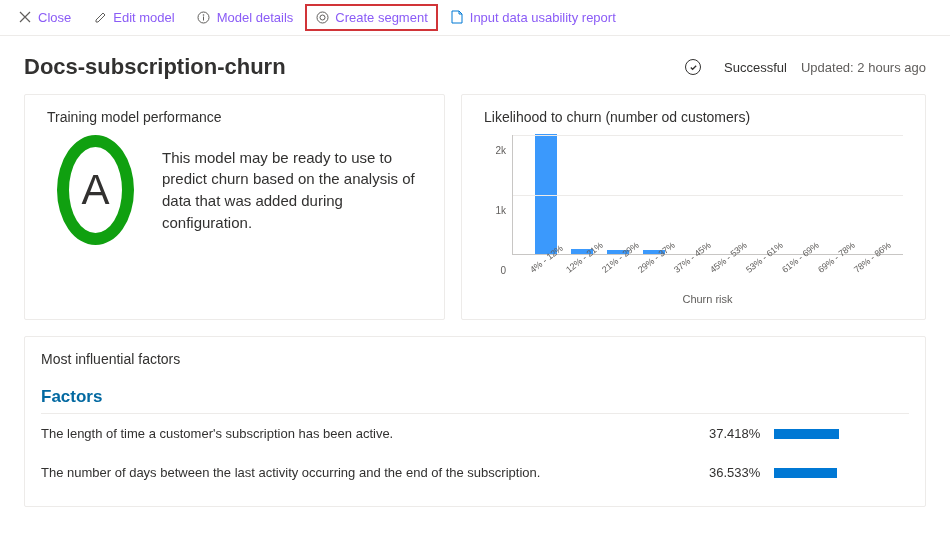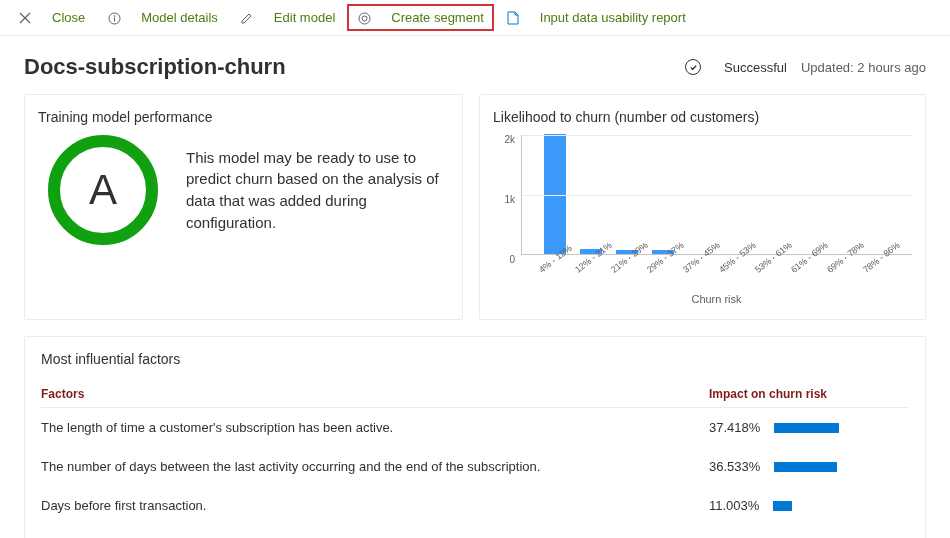--- a/index.html
+++ b/index.html
@@ -1,47 +1,47 @@
 <!DOCTYPE html>
 <html><head>
 <meta charset="utf-8">
 <style>
 * { box-sizing: border-box; margin: 0; padding: 0; }
 body { font-family: "Segoe UI", -apple-system, sans-serif; font-size: 13px; color: #323130; background: #fff; width: 950px; }
 .toolbar { display: flex; align-items: center; padding: 4px 8px; border-bottom: 1px solid #edebe9; gap: 2px; }
-.toolbar-item { display: flex; align-items: flex-end; gap: 20px; padding: 6px 10px; cursor: pointer; color: #4d7c0f; font-size: 13px; }
+.toolbar-item { display: flex; align-items: flex-start; gap: 6px; padding: 6px 10px; cursor: pointer; color: #8b5cf6; font-size: 13px; }
 .toolbar-item .icon { width: 14px; height: 14px; display: flex; align-items: center; justify-content: center; color: #605e5c; }
 .toolbar-item.highlighted { border: 2px solid #d13438; padding: 4px 8px; }
 .header { display: flex; justify-content: space-between; padding: 18px 24px 14px; }
 .header h1 { font-size: 22px; font-weight: 600; }
 .header-right { display: flex; align-items: center; gap: 14px; }
 .status { display: flex; align-items: center; gap: 23px; }
 .status-icon { width: 16px; height: 16px; border: 1.5px solid #323130; border-radius: 50%; display:flex; align-items:center; justify-content:center; font-size:10px; }
 .updated { color: #605e5c; font-size: 13px; }
 .cards-row { display: flex; gap: 16px; padding: 0 24px 16px; }
-.card { border: 1px solid #edebe9; border-radius: 2px; padding: 14px 13px; }
+.card { border: 1px solid #edebe9; border-radius: 2px; padding: 14px 22px; }
 .card-title { font-size: 14px; font-weight: 400; margin-bottom: 10px; }
 .perf-card { flex: 1; }
 .perf-body { display: flex; align-items: center; gap: 28px; margin-top: 10px; }
 .grade-circle { width: 110px; height: 110px; border-radius: 50%; border: 12px solid #10a010; display: flex; align-items: center; justify-content: center; font-size: 42px; font-weight: 400; margin-left: 10px; }
 .perf-text { font-size: 15px; line-height: 1.45; max-width: 260px; }
 .chart-card { flex: 1; }
 .chart-area { position: relative; height: 170px; margin-top: 6px; padding-left: 28px; }
-.y-axis { position: absolute; left: 0; top: 4px; height: 120px; width: 24px; text-align: center; }
+.y-axis { position: absolute; left: 0; top: 15px; height: 120px; width: 24px; text-align: center; }
 .y-tick { position: absolute; right: 2px; font-size: 10px; color: #605e5c; transform: translateY(-50%); }
 .plot { position: relative; height: 120px; border-left: 1px solid #c8c6c4; border-bottom: 1px solid #c8c6c4; display: flex; align-items: flex-end; gap: 14px; padding: 0 8px; }
 .plot::before, .plot::after { content:""; }
 .grid-line { position:absolute; left:0; right:0; border-top:1px solid #edebe9; }
 .bar { width: 22px; background: #3b99fc; }
 .x-labels { display: flex; gap: 14px; padding: 0 8px; margin-top: 4px; }
 .x-label { width: 22px; font-size: 9px; color: #605e5c; transform: rotate(-38deg); transform-origin: top left; white-space: nowrap; position: relative; top: 8px; left: 8px; }
 .x-axis-title { text-align: center; font-size: 11px; color: #605e5c; margin-top: 24px; }
 .factors-card { margin: 0 24px 16px; border: 1px solid #edebe9; border-radius: 2px; padding: 14px 16px; }
 .factors-title { font-size: 14px; margin-bottom: 20px; }
-.factors-header { display: flex; font-size: 12px; font-weight: 600; color: #7f1d1d; border-bottom: 1px solid #edebe9; padding-bottom: 6px; }
+.factors-header { display: flex; font-size: 17px; font-weight: 600; color: #0369a1; border-bottom: 1px solid #edebe9; padding-bottom: 6px; }
 .col-factor { flex: 1; }
 .col-impact { width: 200px; }
 .factor-row { display: flex; align-items: center; padding: 12px 0; font-size: 13px; }
 .impact-cell { width: 200px; display: flex; align-items: center; gap: 14px; }
 .impact-bar-wrap { width: 90px; height: 10px; }
 .impact-bar { height: 100%; background: #0078d4; }
 </style>
 </head>
 <body>
 
@@ -50,34 +50,34 @@
     <span class="icon">
         <svg width="12" height="12" viewBox="0 0 12 12">
           <path d="M1 1 L11 11 M11 1 L1 11" stroke="#605e5c" stroke-width="1.2" fill="none"></path>
         </svg>
       </span>
     <span>Close</span>
   </div>
   <div class="toolbar-item">
     <span class="icon">
         <svg width="13" height="13" viewBox="0 0 13 13">
+          <path d="M2 11 L2 9 L9 2 L11 4 L4 11 Z" stroke="#605e5c" stroke-width="1" fill="none"></path>
+        </svg>
+      </span>
+    <span>Edit model</span>
+  </div>
+  <div class="toolbar-item">
+    <span class="icon">
+        <svg width="13" height="13" viewBox="0 0 13 13">
           <circle cx="6.5" cy="6.5" r="5.5" stroke="#605e5c" stroke-width="1" fill="none"></circle>
           <circle cx="6.5" cy="4" r="0.8" fill="#605e5c"></circle>
           <rect x="6" y="5.5" width="1" height="4" fill="#605e5c"></rect>
         </svg>
       </span>
     <span>Model details</span>
-  </div>
-  <div class="toolbar-item">
-    <span class="icon">
-        <svg width="13" height="13" viewBox="0 0 13 13">
-          <path d="M2 11 L2 9 L9 2 L11 4 L4 11 Z" stroke="#605e5c" stroke-width="1" fill="none"></path>
-        </svg>
-      </span>
-    <span>Edit model</span>
   </div>
   <div class="toolbar-item highlighted">
     <span class="icon">
         <svg width="13" height="13" viewBox="0 0 13 13">
           <circle cx="6.5" cy="6.5" r="5.5" stroke="#605e5c" stroke-width="1" fill="none"></circle>
           <circle cx="6.5" cy="6.5" r="2.5" stroke="#605e5c" stroke-width="1" fill="none"></circle>
         </svg>
       </span>
     <span>Create segment</span>
   </div>
@@ -153,44 +153,34 @@
         </div>
       <div class="x-axis-title">Churn risk</div>
     </div>
   </div>
 </div>
 
 <div class="factors-card">
   <div class="factors-title">Most influential factors</div>
   <div class="factors-header">
     <div class="col-factor">Factors</div>
-    <div class="col-impact">Impact on churn risk</div>
   </div>
   <div id="factor-rows">
       <div class="factor-row">
         <div class="col-factor">The length of time a customer's subscription has been active.</div>
     <div class="impact-cell">
       <span>37.418%</span>
       <div class="impact-bar-wrap">
             <div class="impact-bar" style="width:72%"></div>
           </div>
     </div>
       </div>
       <div class="factor-row">
         <div class="col-factor">The number of days between the last activity occurring and the end of the subscription.</div>
     <div class="impact-cell">
       <span>36.533%</span>
       <div class="impact-bar-wrap">
             <div class="impact-bar" style="width:70%"></div>
           </div>
     </div>
       </div>
-      <div class="factor-row">
-        <div class="col-factor">Days before first transaction.</div>
-    <div class="impact-cell">
-      <span>11.003%</span>
-      <div class="impact-bar-wrap">
-            <div class="impact-bar" style="width:21%"></div>
-          </div>
-    </div>
-      </div>
     </div>
 </div>
 
 </body></html>

